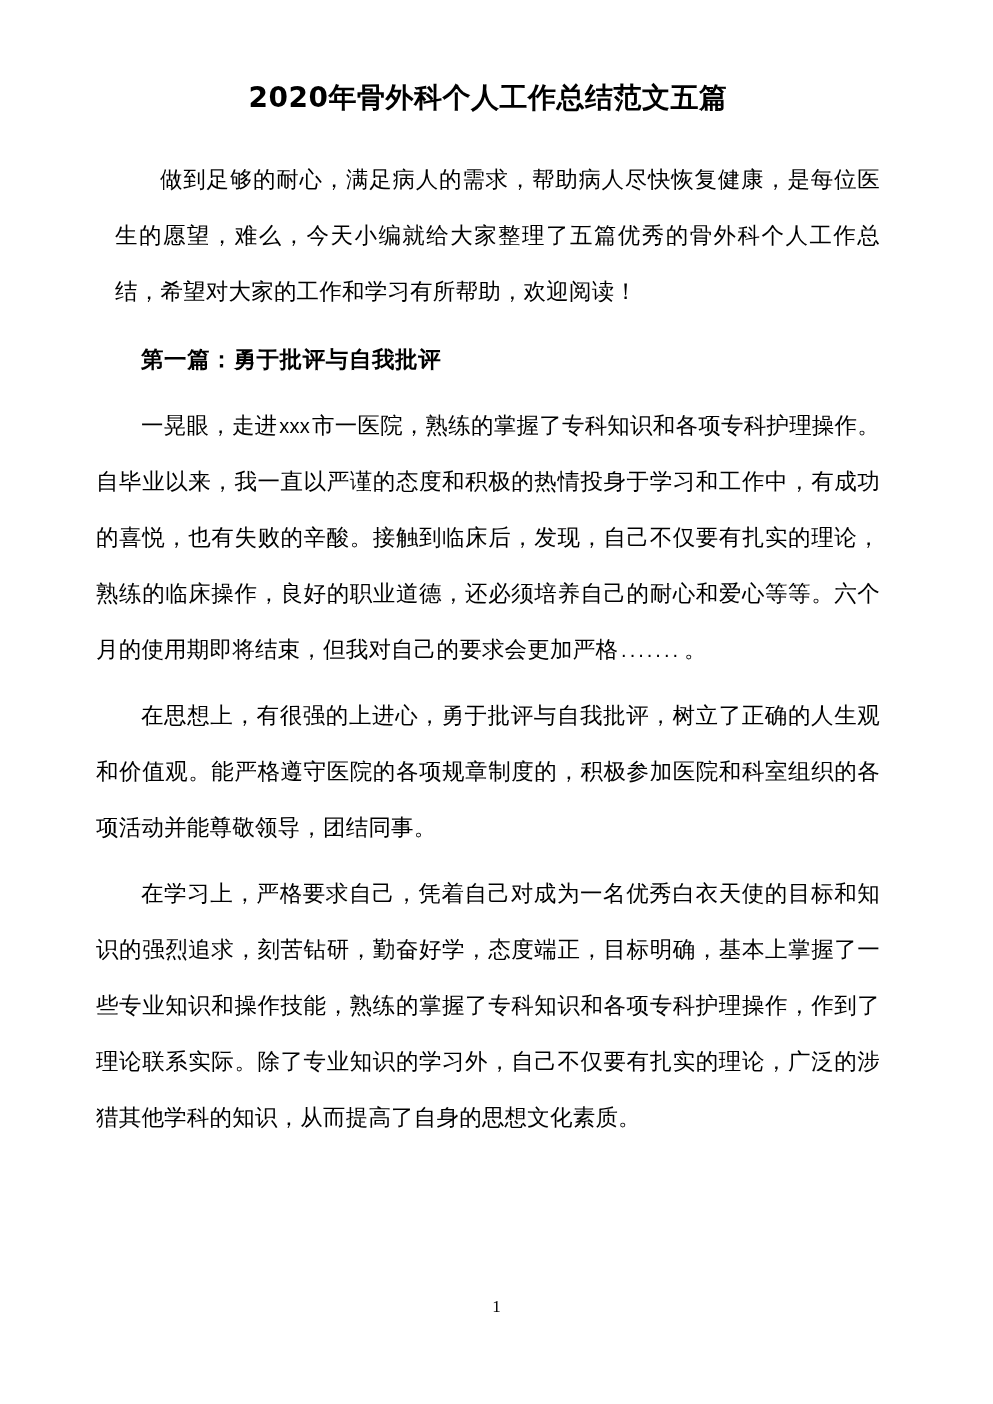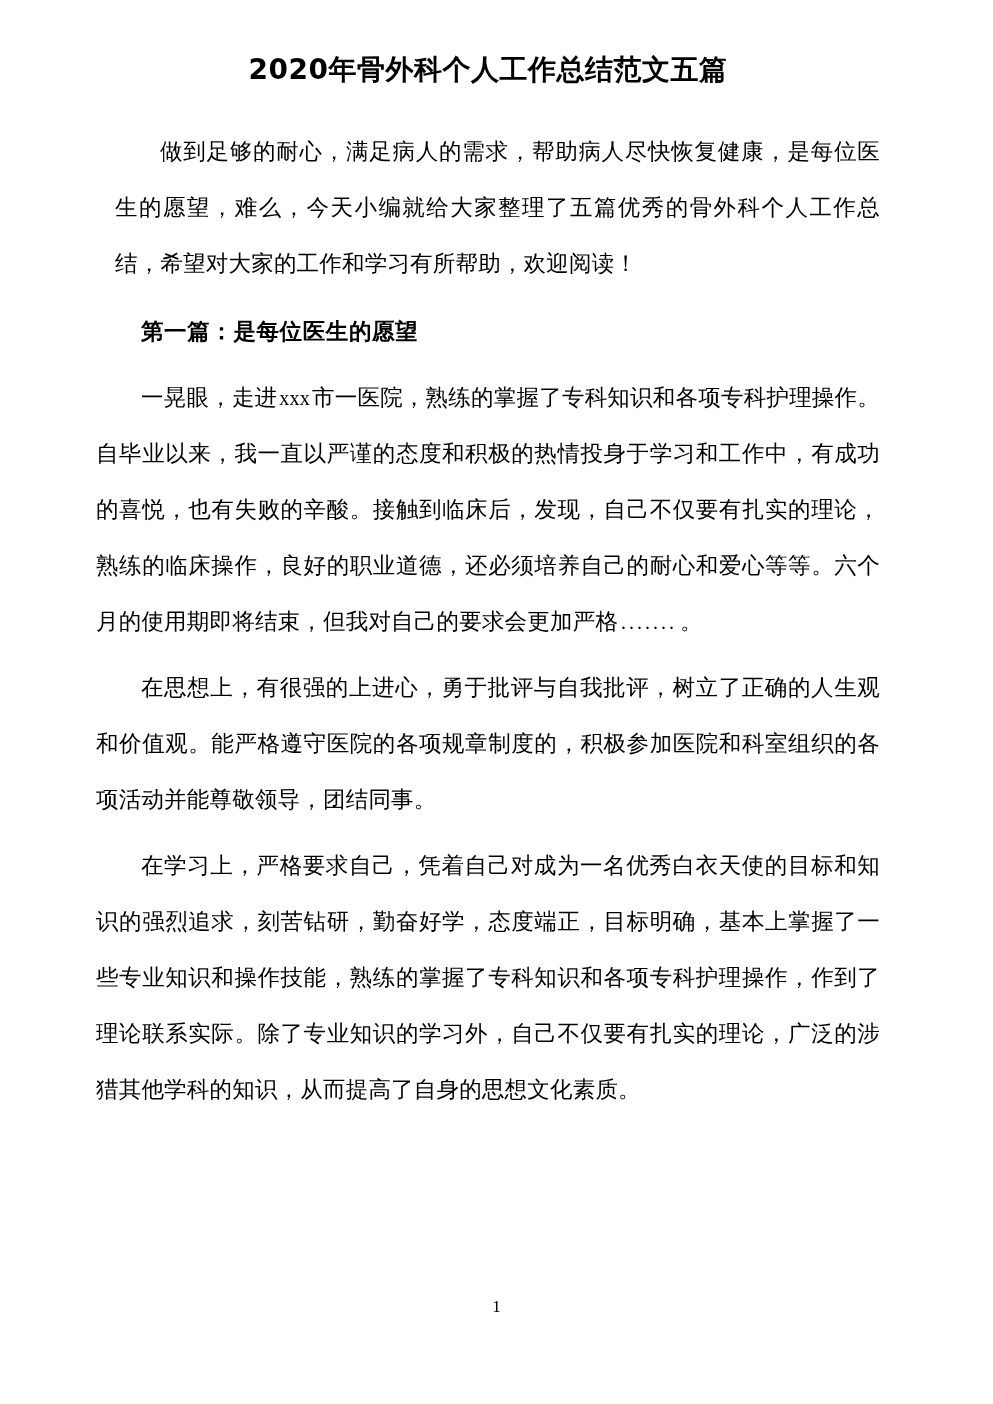--- a/index.html
+++ b/index.html
@@ -27,21 +27,21 @@
     width: 784px;
   }
   .doc-title {
     text-align: center;
     font-size: 28px;
     font-weight: bold;
     font-family: "DejaVu Sans", "Liberation Sans", sans-serif;
     letter-spacing: 0.5px;
     line-height: 1.3;
     margin: 0;
-    padding-top: 52px;
+    padding-top: 80px;
     padding-bottom: 0;
     white-space: nowrap;
   }
   .para {
     font-size: 22.5px;
     line-height: 56px;
     text-align: justify;
     text-justify: inter-ideograph;
     text-indent: 45px;
     margin: 0;
@@ -57,21 +57,21 @@
     line-height: 56px;
     text-indent: 45px;
     margin: 0;
     margin-top: 12px;
     letter-spacing: 0.6px;
   }
   .para-spacer {
     margin-top: 10px;
   }
   .latin {
-    font-family: Liberation Serif, serif;
+    font-family: Liberation Sans, sans-serif;
     font-size: 20px;
     padding: 0 2px;
   }
   .ellipsis-dots {
     letter-spacing: 3px;
     padding: 0 3px;
   }
   .page-number {
     position: absolute;
     left: 0;
@@ -86,21 +86,21 @@
 </head>
 <body>
 
 <div class="page">
   <div class="content">
 
     <h1 class="doc-title">2020年骨外科个人工作总结范文五篇</h1>
 
     <p class="para para-first">做到足够的耐心，满足病人的需求，帮助病人尽快恢复健康，是每位医生的愿望，难么，今天小编就给大家整理了五篇优秀的骨外科个人工作总结，希望对大家的工作和学习有所帮助，欢迎阅读！</p>
 
-    <p class="section-heading">第一篇：是每位医生的愿望</p>
+    <p class="section-heading">第一篇：勇于批评与自我批评</p>
 
     <p class="para para-spacer"><span>一晃眼，走进</span><span class="latin">xxx</span><span>市一医院，熟练的掌握了专科知识和各项专科护理操作。自毕业以来，我一直以严谨的态度和积极的热情投身于学习和工作中，有成功的喜悦，也有失败的辛酸。接触到临床后，发现，自己不仅要有扎实的理论，熟练的临床操作，良好的职业道德，还必须培养自己的耐心和爱心等等。六个月的使用期即将结束，但我对自己的要求会更加严格</span><span class="latin ellipsis-dots">.......</span><span>。</span></p>
 
     <p class="para para-spacer">在思想上，有很强的上进心，勇于批评与自我批评，树立了正确的人生观和价值观。能严格遵守医院的各项规章制度的，积极参加医院和科室组织的各项活动并能尊敬领导，团结同事。</p>
 
     <p class="para para-spacer">在学习上，严格要求自己，凭着自己对成为一名优秀白衣天使的目标和知识的强烈追求，刻苦钻研，勤奋好学，态度端正，目标明确，基本上掌握了一些专业知识和操作技能，熟练的掌握了专科知识和各项专科护理操作，作到了理论联系实际。除了专业知识的学习外，自己不仅要有扎实的理论，广泛的涉猎其他学科的知识，从而提高了自身的思想文化素质。</p>
 
 
   </div>
 

